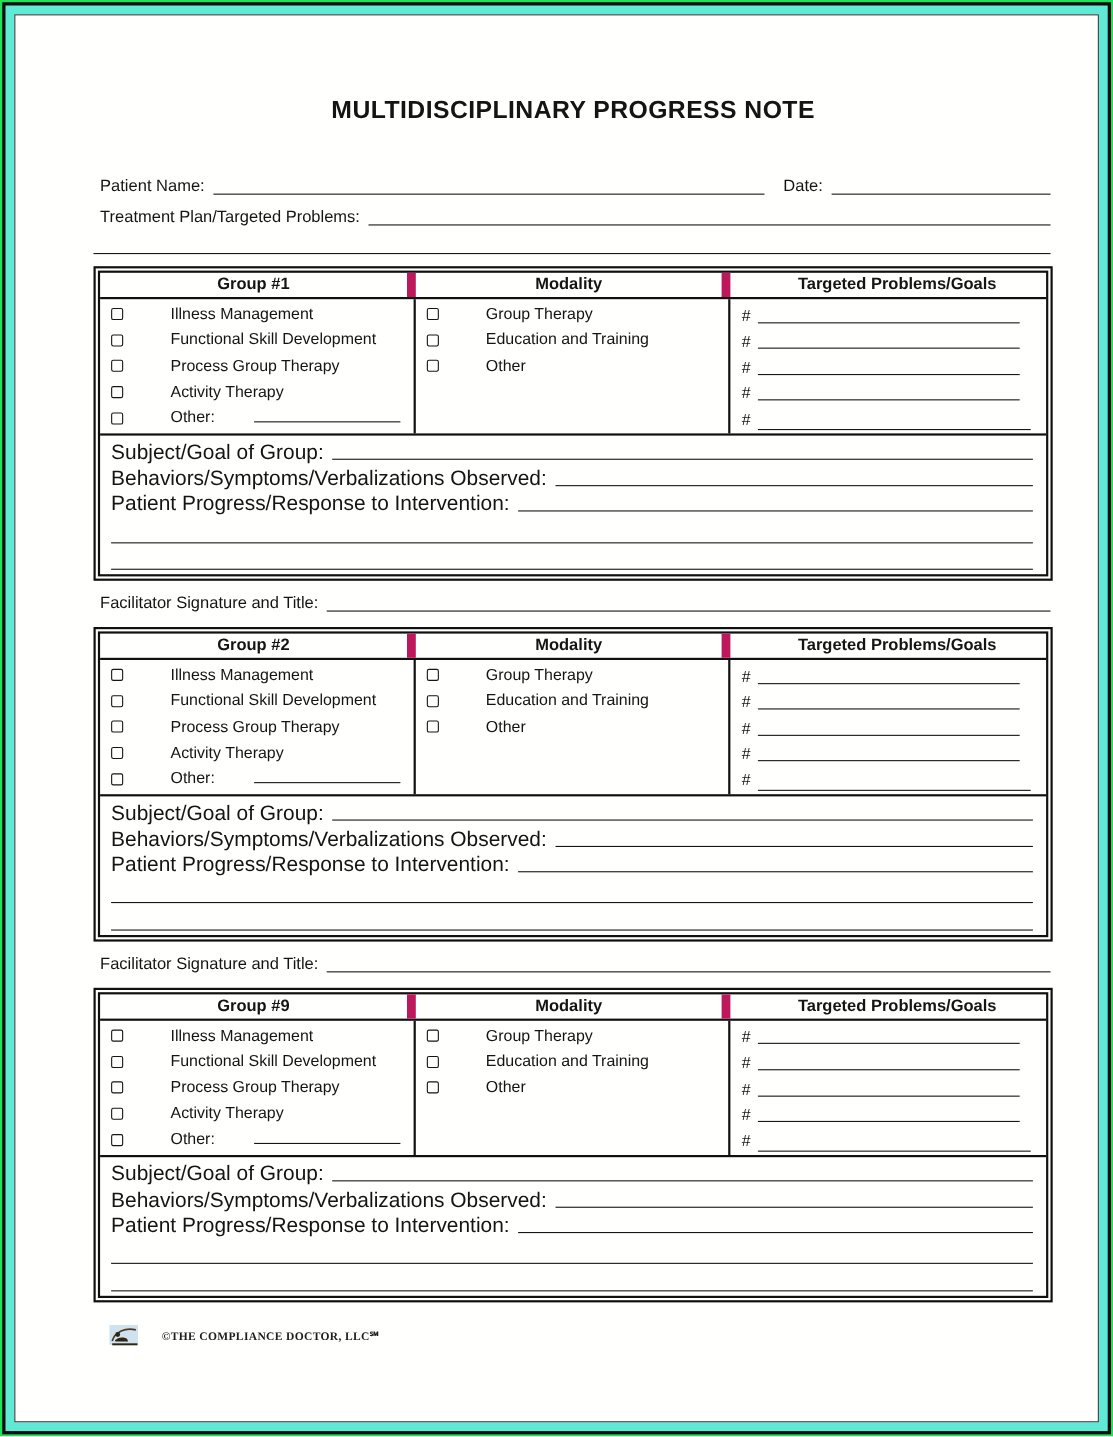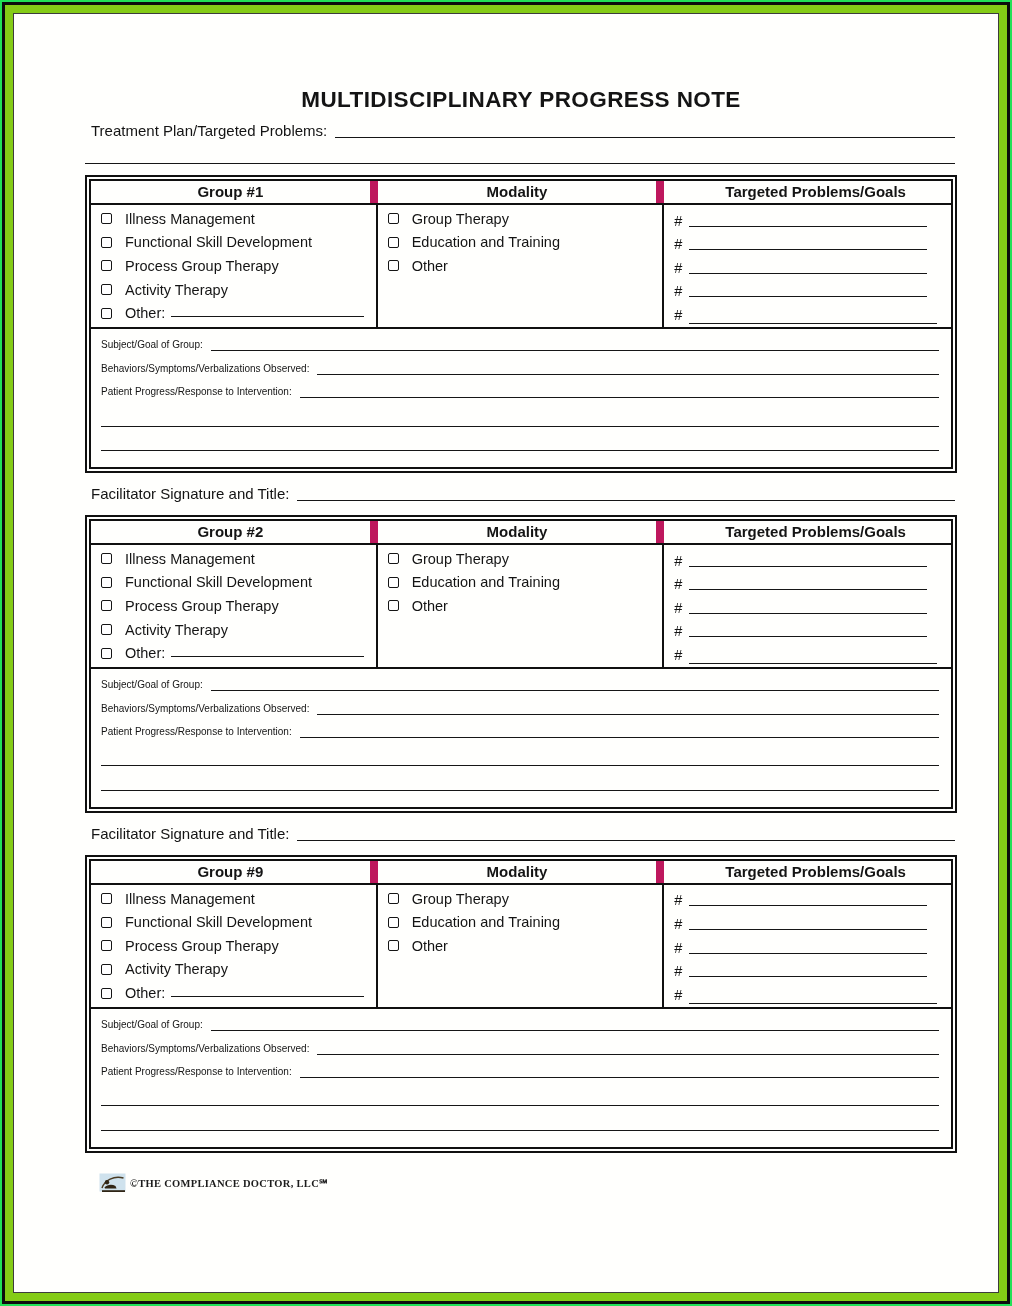--- a/index.html
+++ b/index.html
@@ -3,21 +3,21 @@
 <meta charset="utf-8">
 <style>
   html,body{margin:0;padding:0;}
   body{
     width:1012px;height:1306px;
     font-family:"Liberation Sans",sans-serif;
     color:#141414;background:#fff;
   }
   
   .frame{box-sizing:border-box;width:1012px;height:1306px;background:#21e157;padding:2px;}
-  .frame2{box-sizing:border-box;width:100%;height:100%;border:3px solid #0d0d0d;background:#84cc16;padding:8px;}
+  .frame2{box-sizing:border-box;width:100%;height:100%;border:3px solid #0d0d0d;background:#5eead4;padding:8px;}
   .page{box-sizing:border-box;width:100%;height:100%;border:1px solid #3c3c3c;background:#fffffd;overflow:hidden;}
   .content{box-sizing:border-box;padding:0 41px 0 71px;}
 
   
   .title{margin:73px 0 0 0;text-align:center;font-size:22.5px;font-weight:bold;letter-spacing:.4px;}
 
   
   .frow{display:flex;align-items:flex-end;height:21px;font-size:15px;margin-left:6px;}
   .frow .lbl{white-space:nowrap;line-height:20px;}
   .uline{flex:1;border-bottom:1.7px solid #161616;margin:0 2px 3px 8px;height:12px;}
@@ -30,49 +30,55 @@
 
   
   .gtable{border:2px solid #101010;padding:2px;margin-top:11px;background:#fffffd;}
   .gtable-in{border:2px solid #101010;}
   .ghead{display:grid;grid-template-columns:1fr 1fr 1fr;border-bottom:2px solid #101010;}
   .hcell{text-align:center;font-weight:bold;font-size:15px;line-height:22px;height:22px;border-right:8px solid #be185d;}
   .hcell.last{border-right:none;padding-left:16px;}
   .gbody{display:grid;grid-template-columns:1fr 1fr 1fr;border-bottom:2px solid #101010;}
   .bcell{border-right:2px solid #101010;padding:2px 8px 2px 10px;}
   .bcell.last{border-right:none;padding-right:12px;}
-  .opt-row{display:flex;align-items:center;height:23.6px;font-size:14.5px;}
+  .opt-row{display:flex;align-items:center;height:23.6px;font-size:14.5px;gap:30px;}
   .cb{box-sizing:border-box;width:11px;height:11px;border:1.8px solid #151515;border-radius:2px;margin-right:13px;flex:none;background:#fff;}
   .opt-label{white-space:nowrap;}
   .other-line{flex:1;margin:0 4px 3px 6px;border-bottom:1.6px solid #161616;height:10px;}
   .goal-row{display:flex;align-items:flex-end;height:23.6px;font-size:14.5px;}
   .goal-hash{line-height:19px;}
   .goal-line{flex:1;border-bottom:1.6px solid #161616;margin:0 12px 4px 7px;height:10px;}
   .goal-row.last .goal-line{margin-right:2px;margin-bottom:1px;}
-  .gsub{padding:3px 10px 16px 10px;font-size:10px;}
+  .gsub{padding:3px 10px 4px 10px;font-size:19px;}
   .sub-row{display:flex;align-items:flex-end;height:23.4px;}
   .sub-row .lbl{white-space:nowrap;line-height:20px;}
   .sub-row .uline{margin-bottom:4px;}
   .blank-row{height:23.4px;border-bottom:1.6px solid #161616;margin-right:2px;}
 
   
-  .logo-row{display:flex;align-items:center;margin-top:20px;margin-left:14px;gap:4px;}
+  .logo-row{display:flex;align-items:center;margin-top:20px;margin-left:14px;gap:21px;}
   .logo-ic{display:block;}
   .logo-text{font-family:"Liberation Serif",serif;font-weight:bold;font-size:10.5px;letter-spacing:.3px;color:#1c1c1c;}
 </style>
 </head>
 <body>
 
 <div class="frame">
 <div class="frame2">
 <div class="page">
 <div class="content">
 
   <h1 class="title">MULTIDISCIPLINARY PROGRESS NOTE</h1>
 
+  <div class="frow patient-row">
+    <span class="lbl">Patient Name:</span>
+    <span class="uline"></span>
+    <span class="lbl date-lbl">Date:</span>
+    <span class="uline date-line"></span>
+  </div>
 
   <div class="frow treatment-row">
     <span class="lbl">Treatment Plan/Targeted Problems:</span>
     <span class="uline"></span>
   </div>
   <div class="fullline"></div>
 
   <div class="gtable">
     <div class="gtable-in">
       <div class="ghead">

